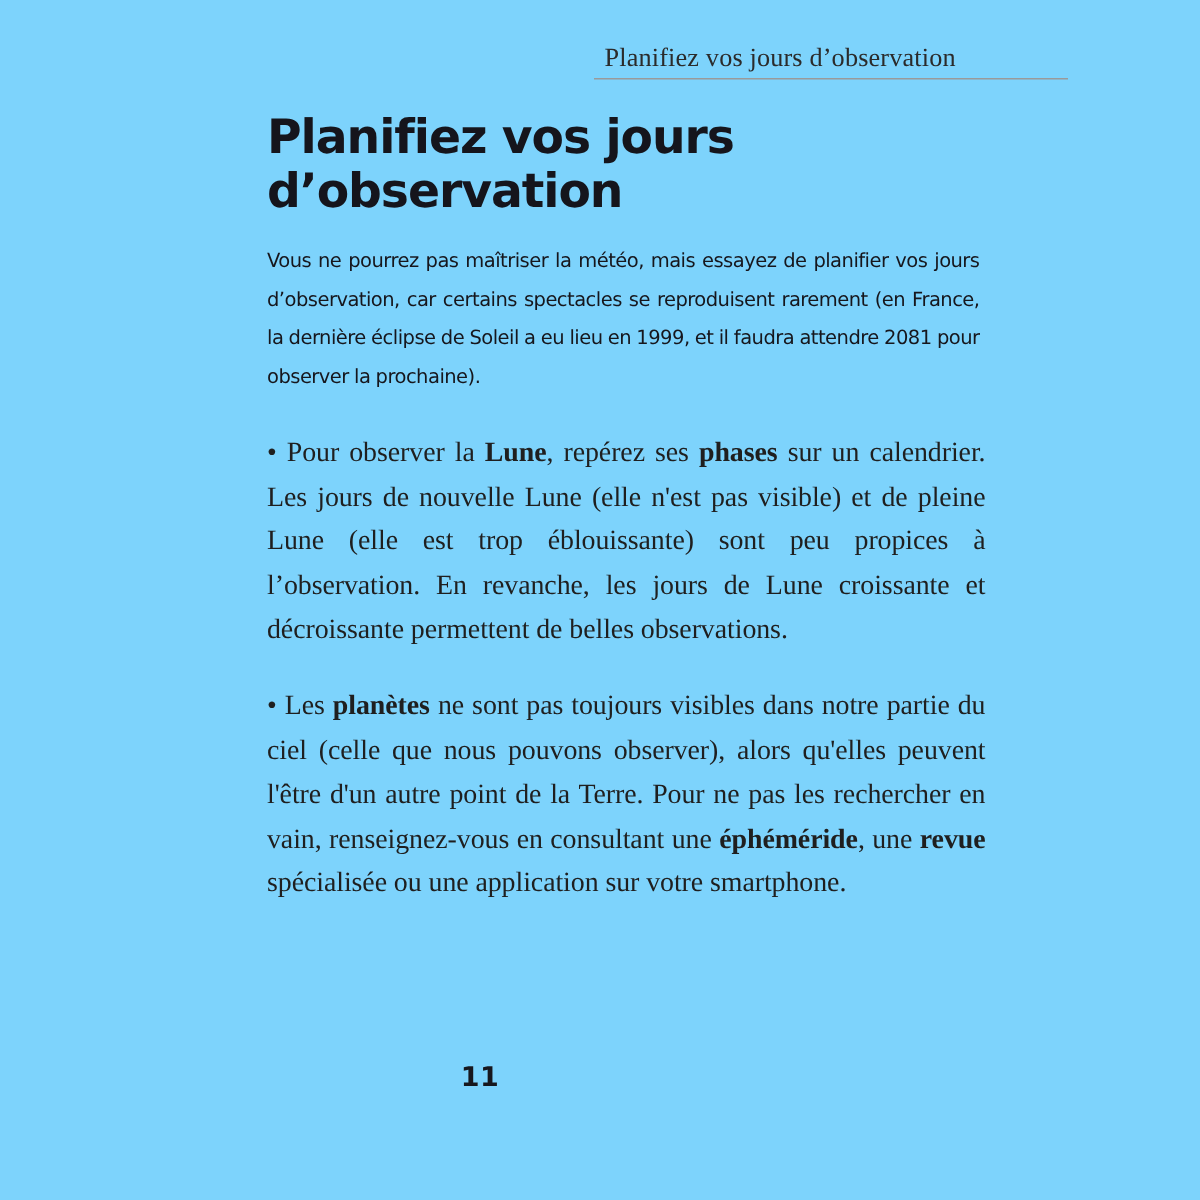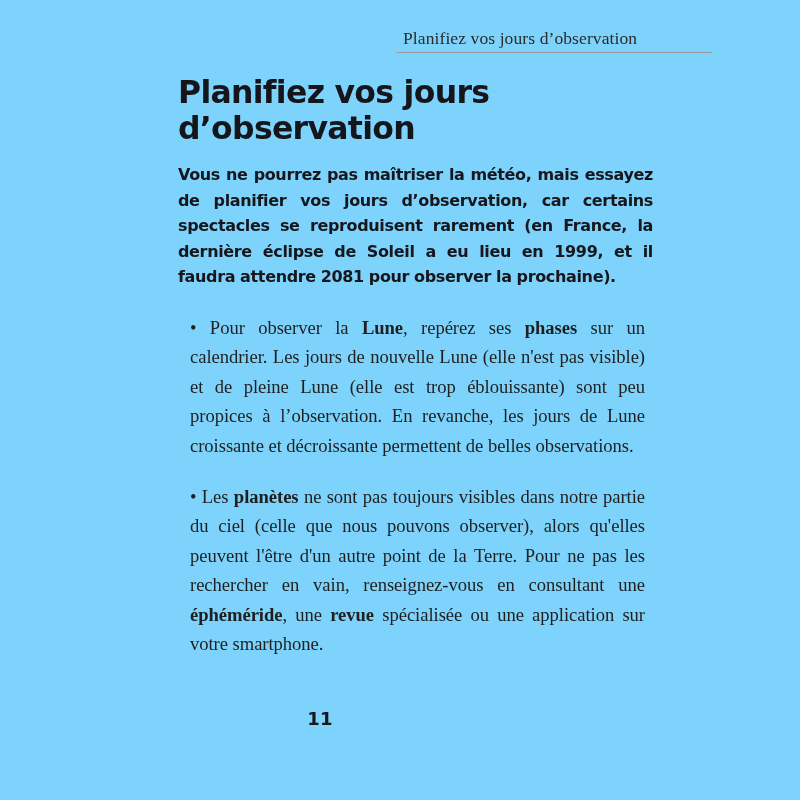--- a/index.html
+++ b/index.html
@@ -74,40 +74,40 @@
     color: #15151c;
     margin: 0;
     padding: 0;
     text-align: left;
     max-width: 330px;
   }
 
   
   .intro {
     font-family: "DejaVu Sans", "Liberation Sans", sans-serif;
-    font-weight: bold;
-    font-size: 16px;
+    font-weight: normal;
+    font-size: 13px;
     line-height: 25.6px;
     letter-spacing: -0.35px;
     color: #16161c;
     text-align: justify;
     text-justify: inter-word;
     margin: 16px 4px 0 0;
     word-spacing: -0.3px;
   }
 
   
   .body-para {
     font-family: "Liberation Serif", "DejaVu Serif", serif;
     font-size: 18.6px;
     line-height: 29.4px;
     color: #1f1f1f;
     text-align: justify;
     text-justify: inter-word;
-    margin: 12px;
+    margin: 0;
     padding: 0;
     letter-spacing: -0.05px;
   }
 
   .body-para + .body-para {
     margin-top: 22px;
   }
 
   #bullet-para-moon {
     margin-top: 23px;

